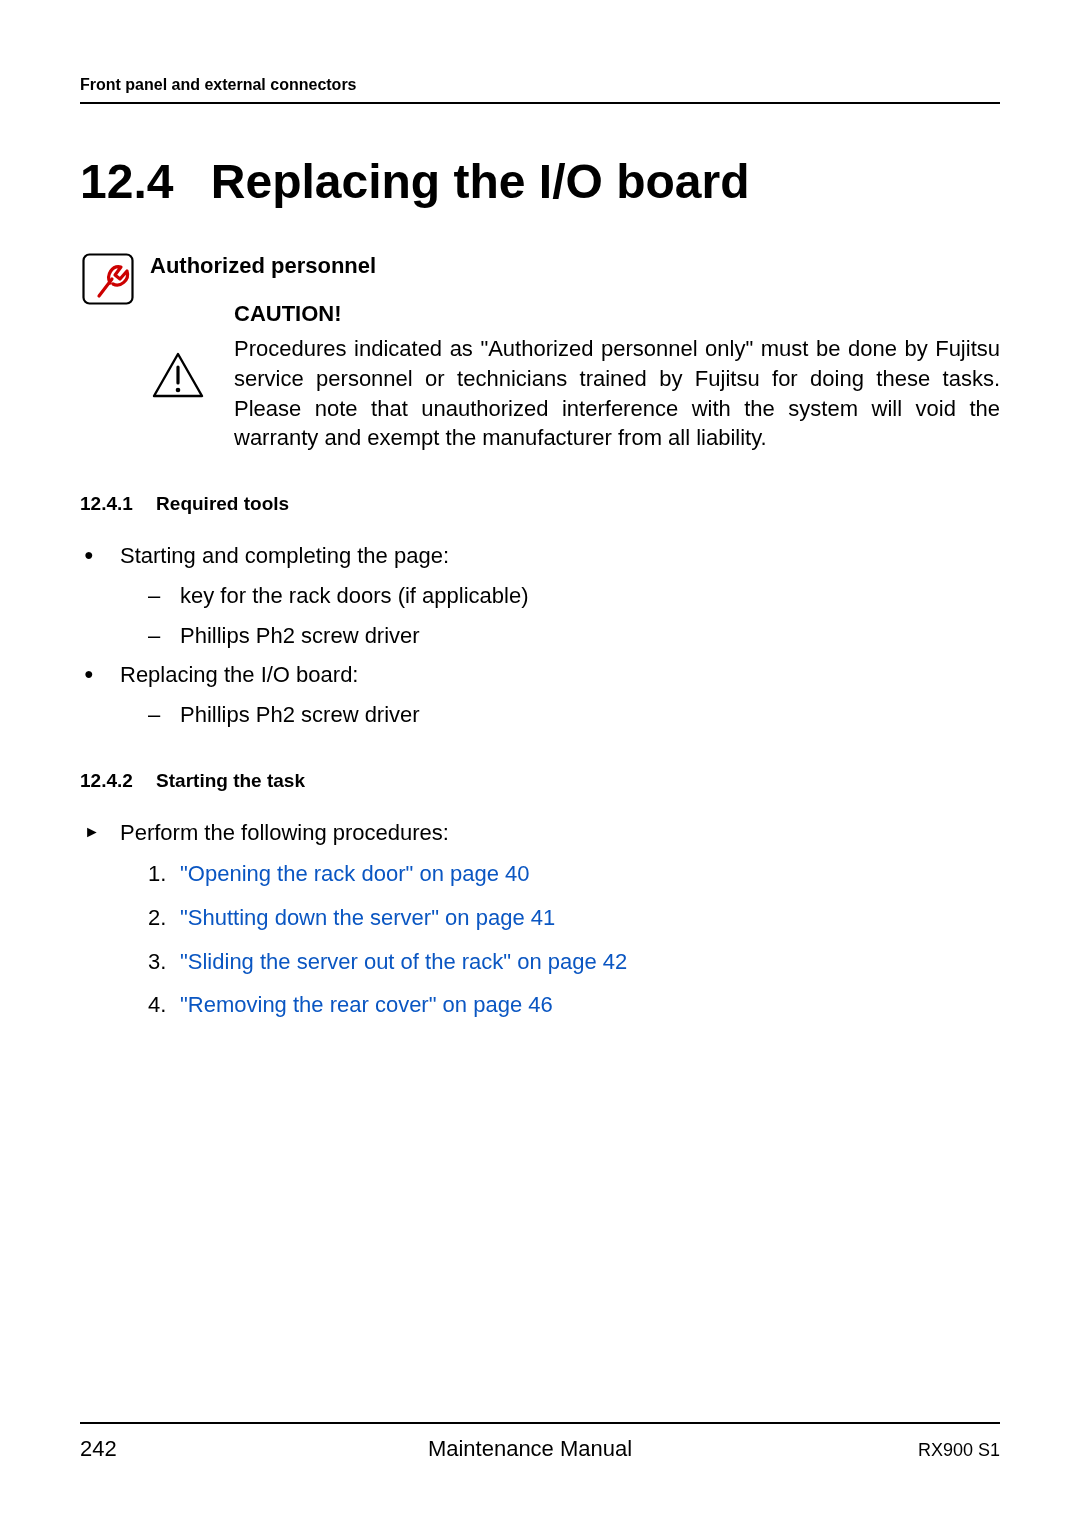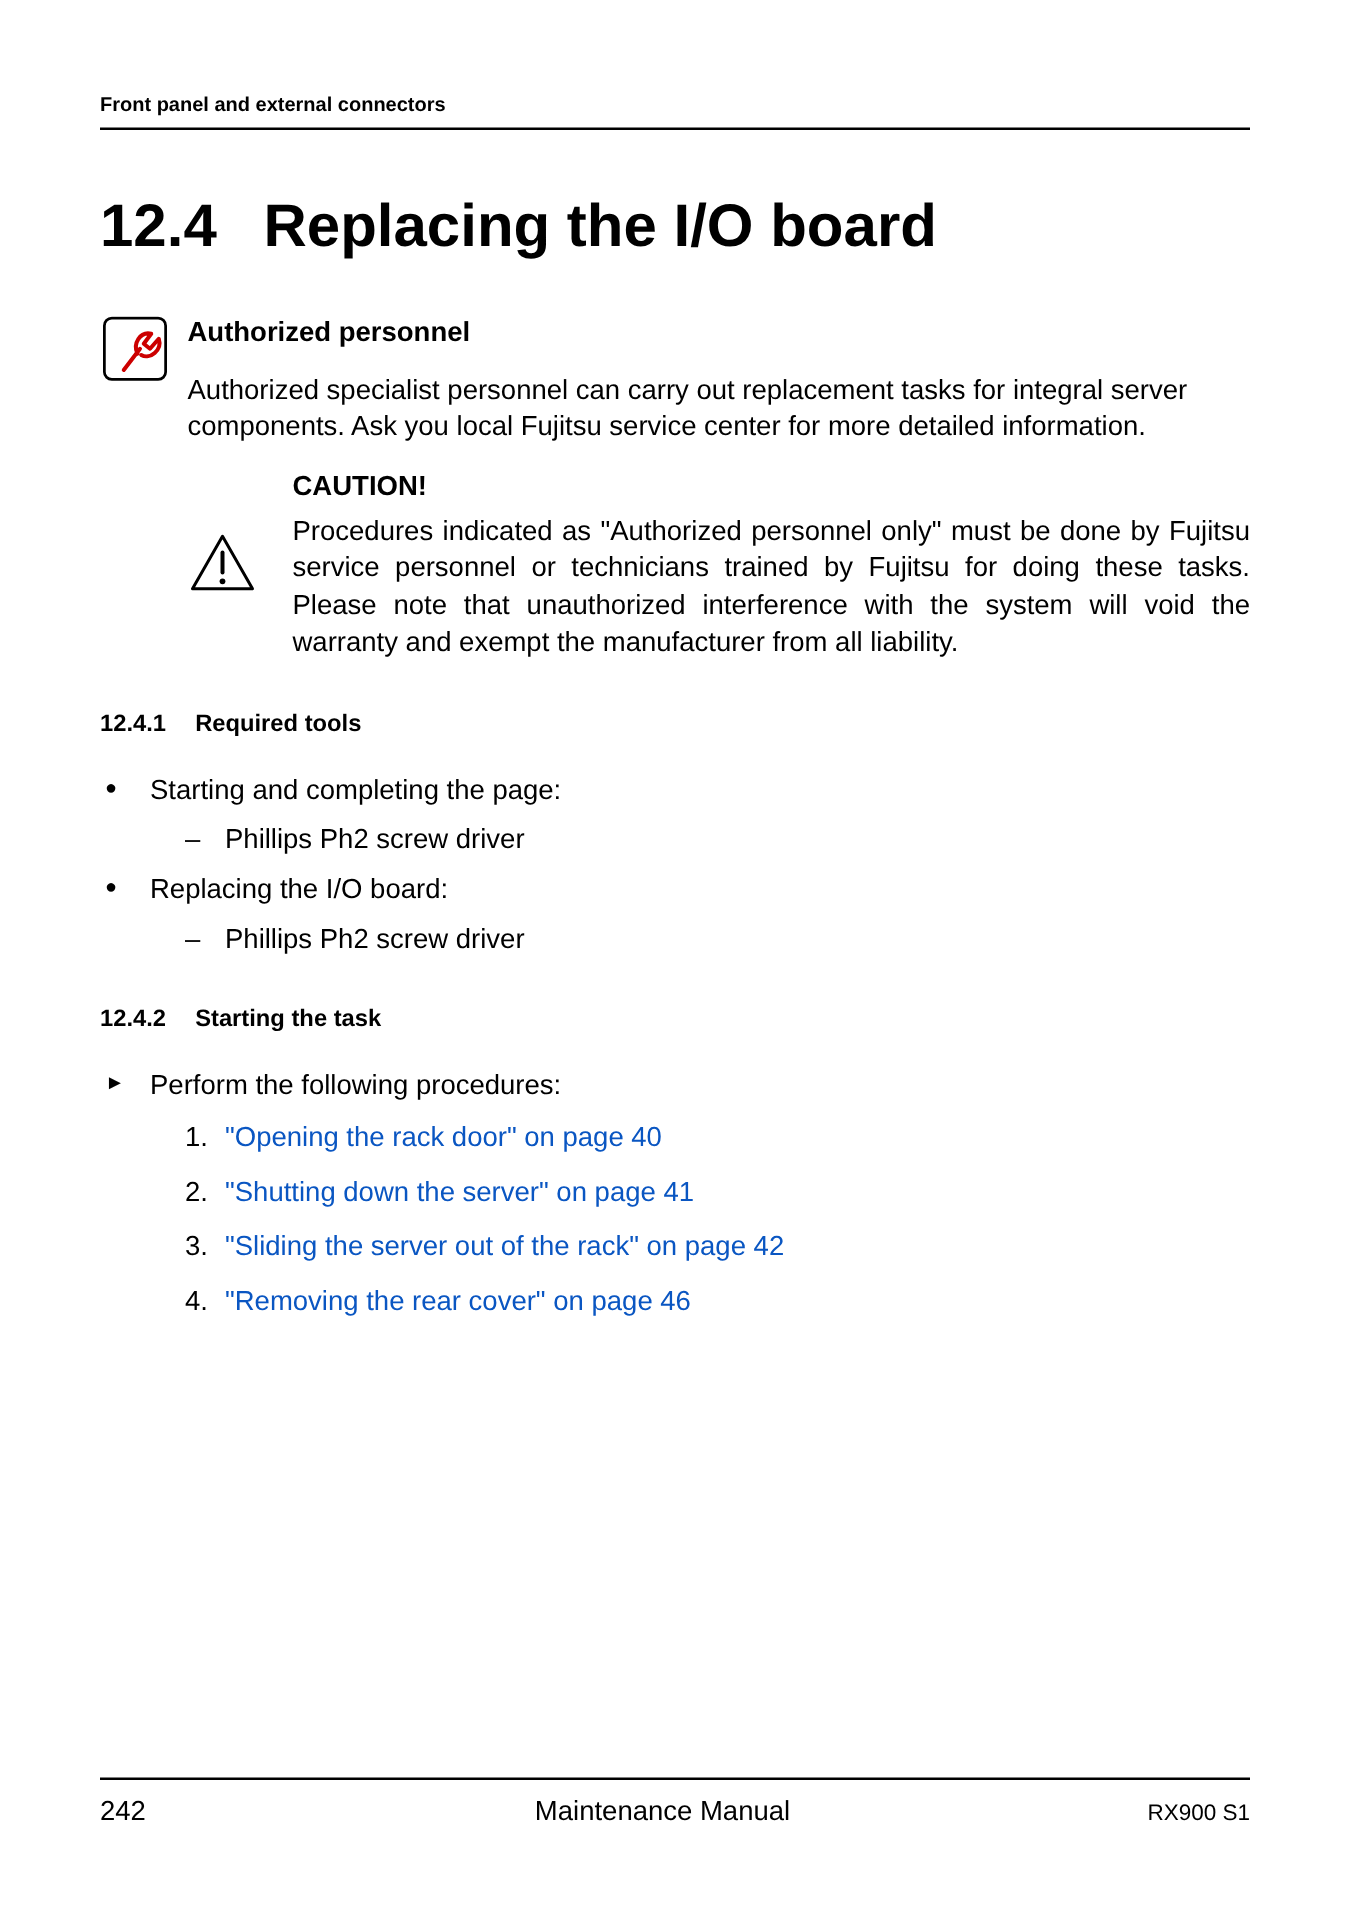--- a/index.html
+++ b/index.html
@@ -181,21 +181,20 @@
       <svg width="52" height="52" viewBox="0 0 52 52">
         <rect x="1.5" y="1.5" width="49" height="49" rx="6" ry="6" fill="none" stroke="#000" stroke-width="2.2"></rect>
         <g stroke="#c00" stroke-width="3.2" fill="none" stroke-linecap="round" stroke-linejoin="round">
           <path d="M17 43 L30 26"></path>
           <path d="M28 30 C24 22 30 12 39 14 L33 22 L38 26 L45 18 C48 27 38 35 31 31"></path>
         </g>
       </svg>
     </div>
     <div class="info-body">
       <div class="info-title">Authorized personnel</div>
-      <div>Authorized specialist personnel can carry out replacement tasks for integral server components. Ask you local Fujitsu service center for more detailed information.</div>
 
       <div class="caution-block" style="margin-left:0;">
         <div class="caution-icon">
           <svg width="52" height="50" viewBox="0 0 52 50">
             <path d="M26 3 L50 45 L2 45 Z" fill="none" stroke="#000" stroke-width="2.4" stroke-linejoin="round"></path>
             <line x1="26" y1="16" x2="26" y2="32" stroke="#000" stroke-width="3.2" stroke-linecap="round"></line>
             <circle cx="26" cy="39" r="2.3" fill="#000"></circle>
           </svg>
         </div>
         <div class="caution-body">
@@ -208,20 +207,21 @@
 
   <h2 class="subsection">
     <span class="num">12.4.1</span>
     <span>Required tools</span>
   </h2>
 
   <ul class="bullets">
     <li>
       <span>Starting and completing the page:</span>
       <ul class="dashes">
+        <li>key for the rack doors (if applicable)</li>
         <li>Phillips Ph2 screw driver</li>
       </ul>
     </li>
     <li>
       <span>Replacing the I/O board:</span>
       <ul class="dashes">
         <li>Phillips Ph2 screw driver</li>
       </ul>
     </li>
   </ul>

